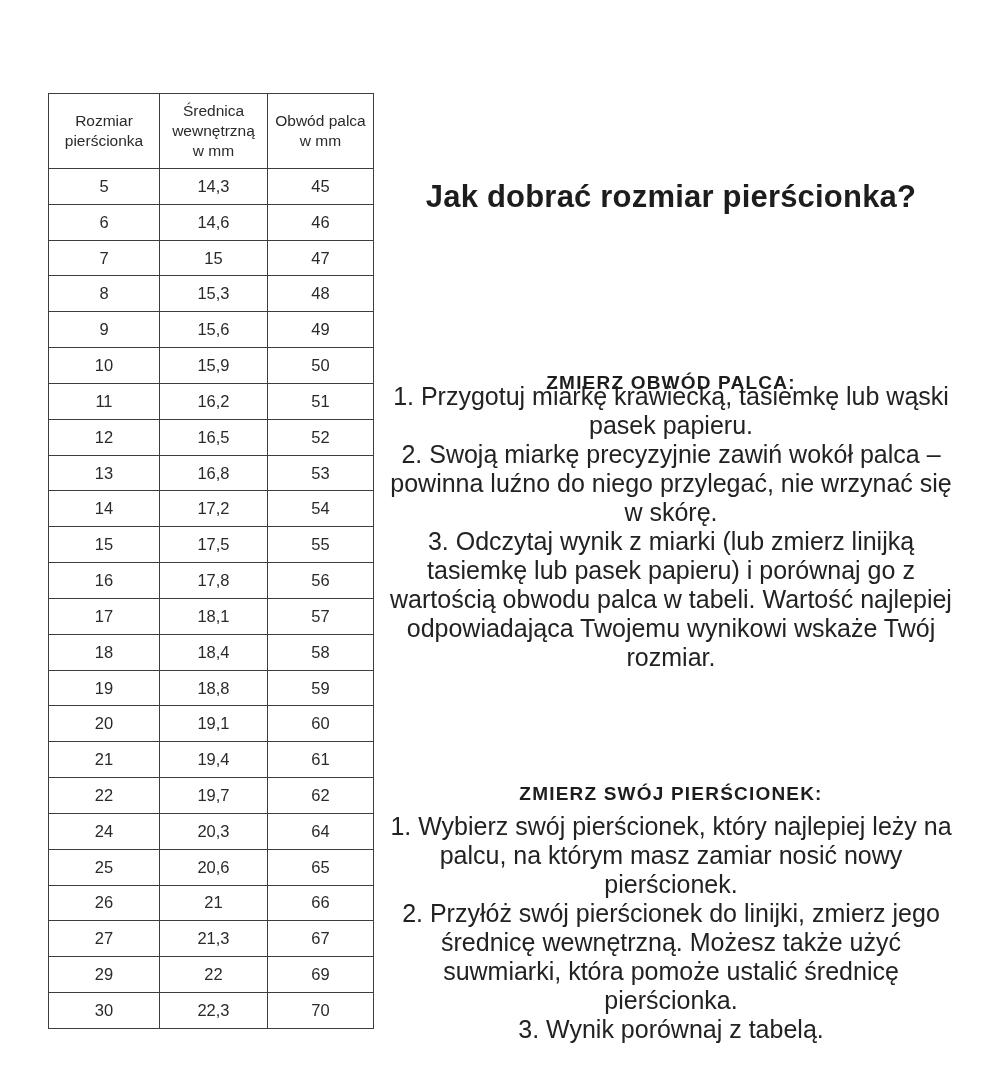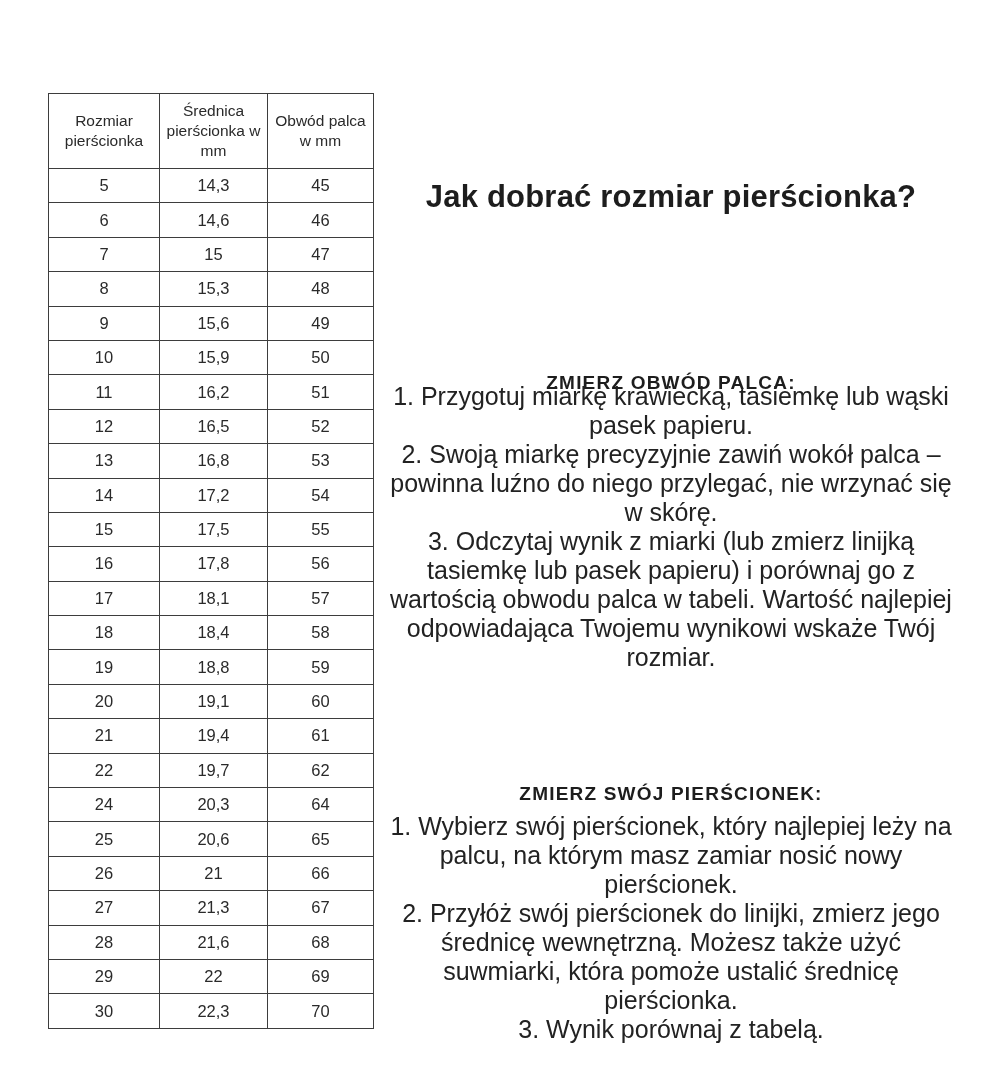--- a/index.html
+++ b/index.html
@@ -90,21 +90,21 @@
 
 <table class="size-table">
   <colgroup>
     <col class="col-size">
     <col class="col-diam">
     <col class="col-circ">
   </colgroup>
   <thead>
     <tr id="header-row">
         <th>Rozmiar pierścionka</th>
-        <th>Średnica pierścionka w mm</th>
+        <th>Średnica wewnętrzną w mm</th>
         <th>Obwód palca w mm</th>
       </tr>
   </thead>
   <tbody id="table-body">
       <tr>
         <td>5</td>
         <td>14,3</td>
         <td>45</td>
       </tr>
       <tr>
@@ -204,25 +204,20 @@
       </tr>
       <tr>
         <td>26</td>
         <td>21</td>
         <td>66</td>
       </tr>
       <tr>
         <td>27</td>
         <td>21,3</td>
         <td>67</td>
-      </tr>
-      <tr>
-        <td>28</td>
-        <td>21,6</td>
-        <td>68</td>
       </tr>
       <tr>
         <td>29</td>
         <td>22</td>
         <td>69</td>
       </tr>
       <tr>
         <td>30</td>
         <td>22,3</td>
         <td>70</td>

